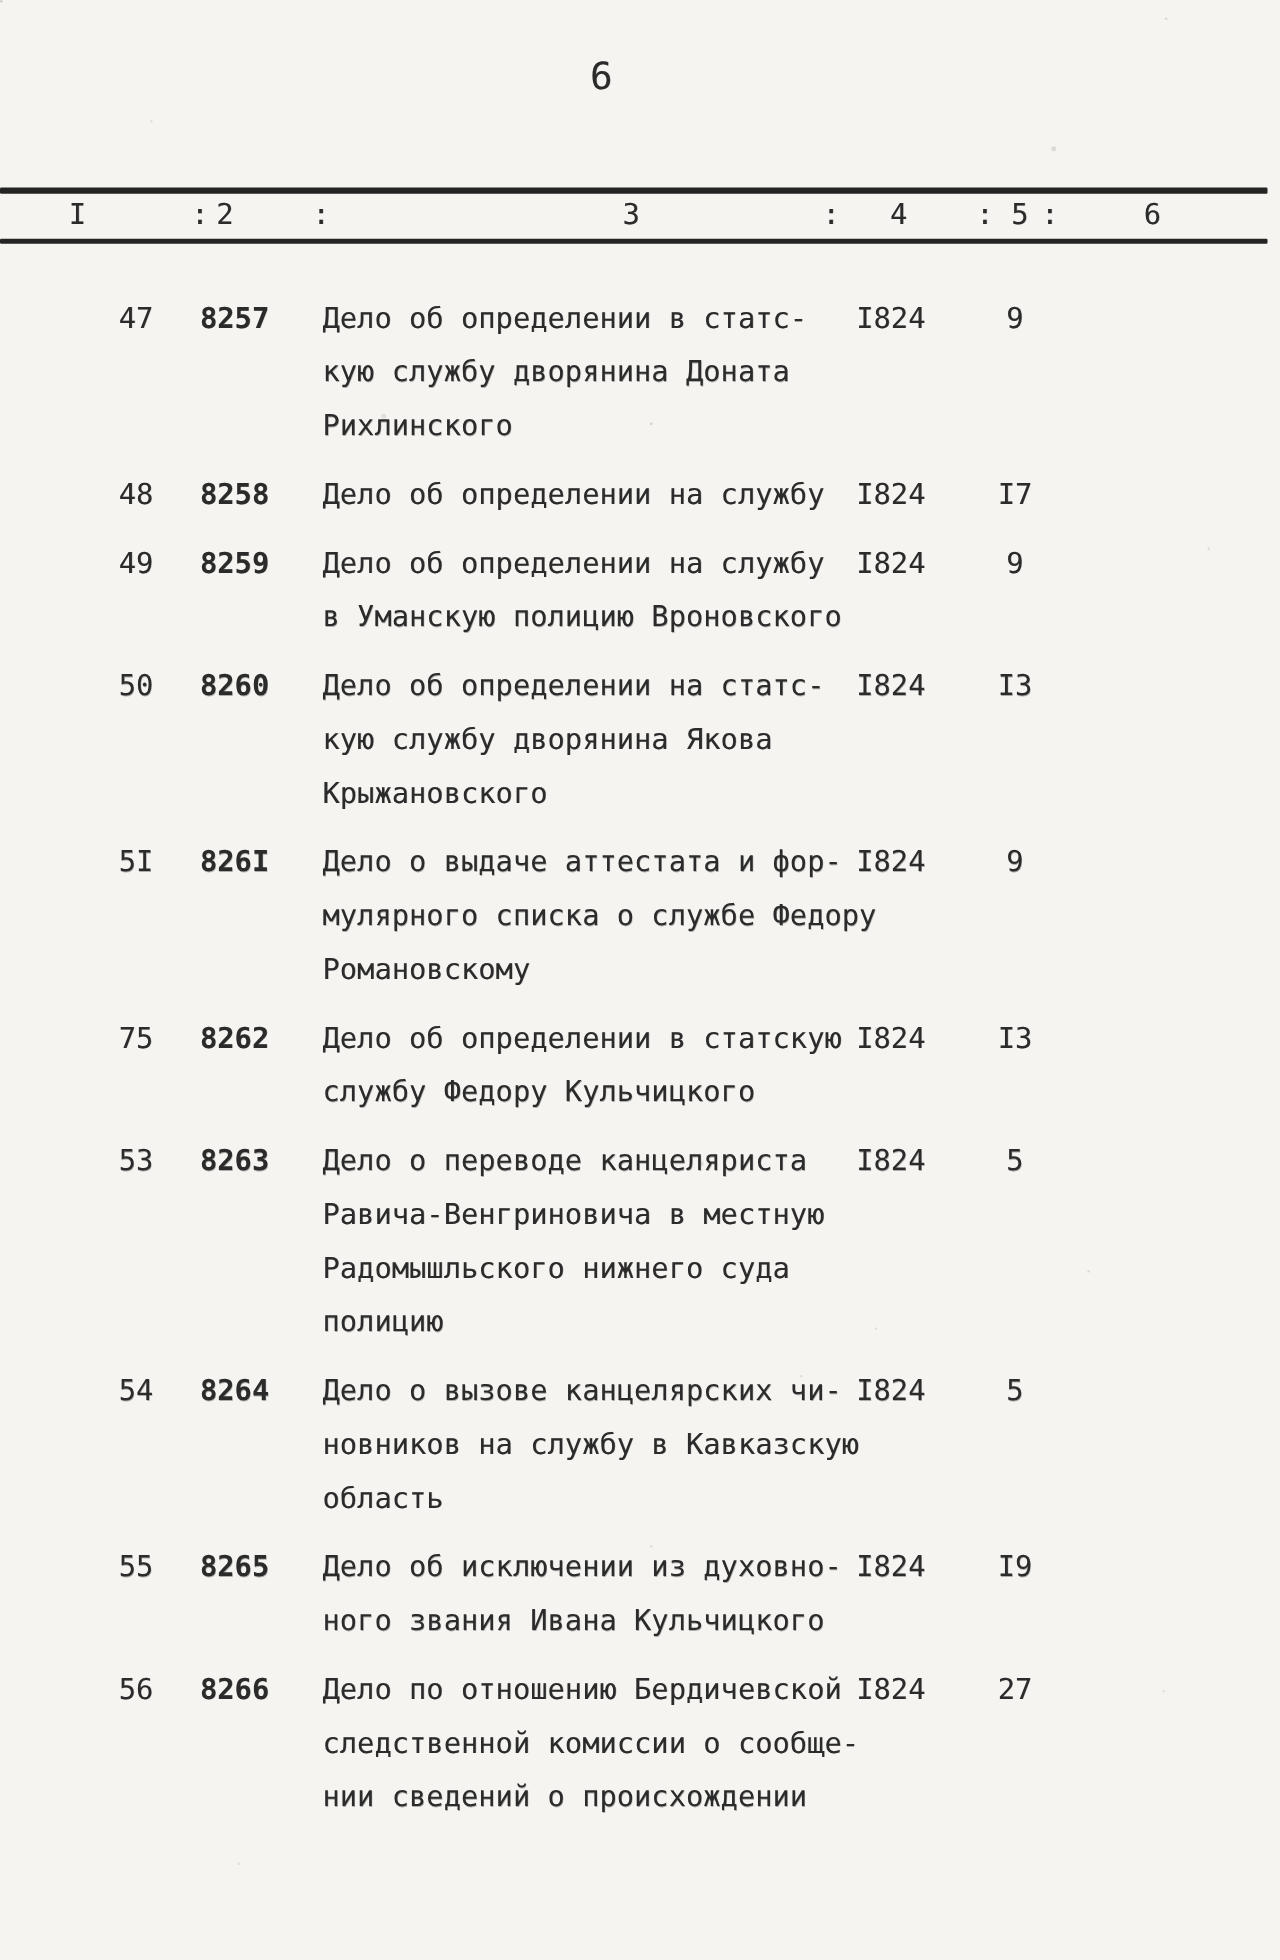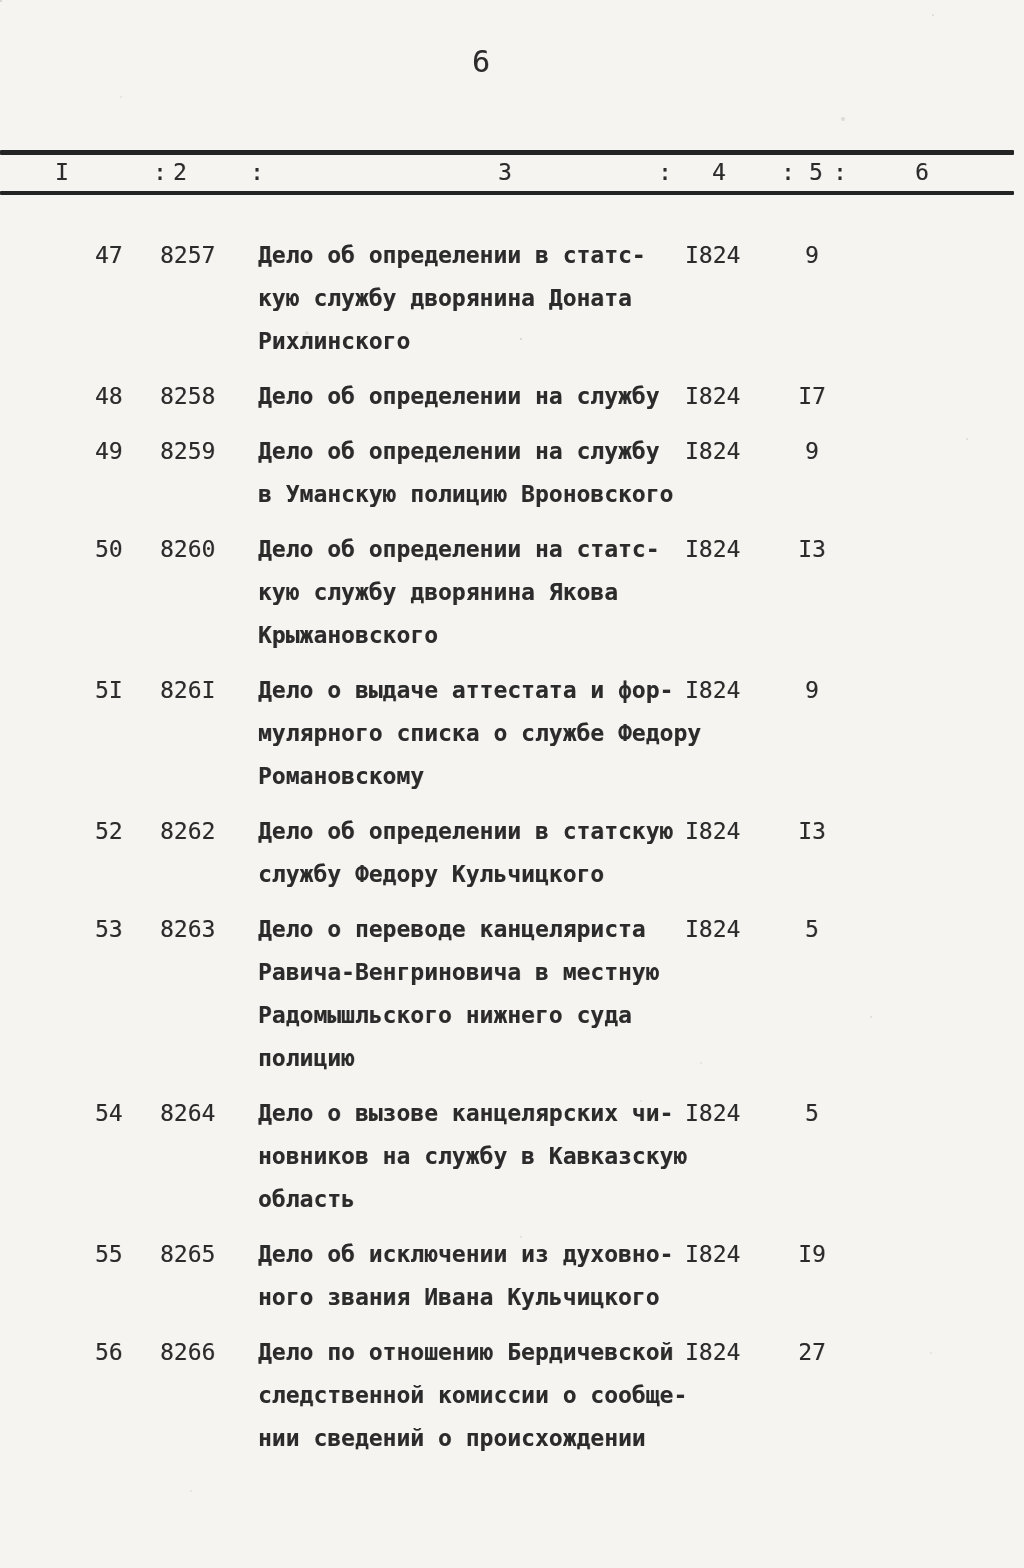--- a/index.html
+++ b/index.html
@@ -31,22 +31,22 @@
   .hc{
     position:absolute;top:157px;
     font-size:23px;line-height:30px;
     text-shadow:0.4px 0.4px 0 rgba(40,40,40,.35);
   }
   
   .tbody{position:absolute;left:0;top:234px;width:968px;}
   .row{position:relative;margin-bottom:12px;font-size:23px;line-height:43px;
        text-shadow:0.4px 0.4px 0 rgba(40,40,40,.35);}
   .c-no{position:absolute;left:95px;top:0;white-space:pre;}
-  .c-file{position:absolute;left:160px;top:0;white-space:pre;}
-  .c-desc{margin-left:258px;width:500px;font-weight:bold;}
+  .c-file{position:absolute;left:160px;top:0;white-space:pre;font-weight:bold;}
+  .c-desc{margin-left:258px;width:500px;}
   .desc-line{white-space:pre;}
   .c-year{position:absolute;left:685px;top:0;white-space:pre;}
   .c-pages{position:absolute;left:782px;top:0;width:60px;text-align:center;white-space:pre;}
   
   .noise{
     position:absolute;left:0;top:0;width:2px;height:2px;border-radius:50%;
     background:rgba(70,70,70,.22);
     box-shadow:
       842px 118px 0 1px rgba(70,70,70,.14),
       306px 332px 0 1px rgba(70,70,70,.12),
@@ -140,21 +140,21 @@
     <div class="c-desc">
           <div class="desc-line">Дело о выдаче аттестата и фор-</div>
           <div class="desc-line">мулярного списка о службе Федору</div>
           <div class="desc-line">Романовскому</div>
         </div>
     <div class="c-year">I824</div>
     <div class="c-pages">9</div>
   </div>
 
   <div class="row">
-    <div class="c-no">52</div>
+    <div class="c-no">75</div>
     <div class="c-file">8262</div>
     <div class="c-desc">
           <div class="desc-line">Дело об определении в статскую</div>
           <div class="desc-line">службу Федору Кульчицкого</div>
         </div>
     <div class="c-year">I824</div>
     <div class="c-pages">I3</div>
   </div>
 
   <div class="row">

